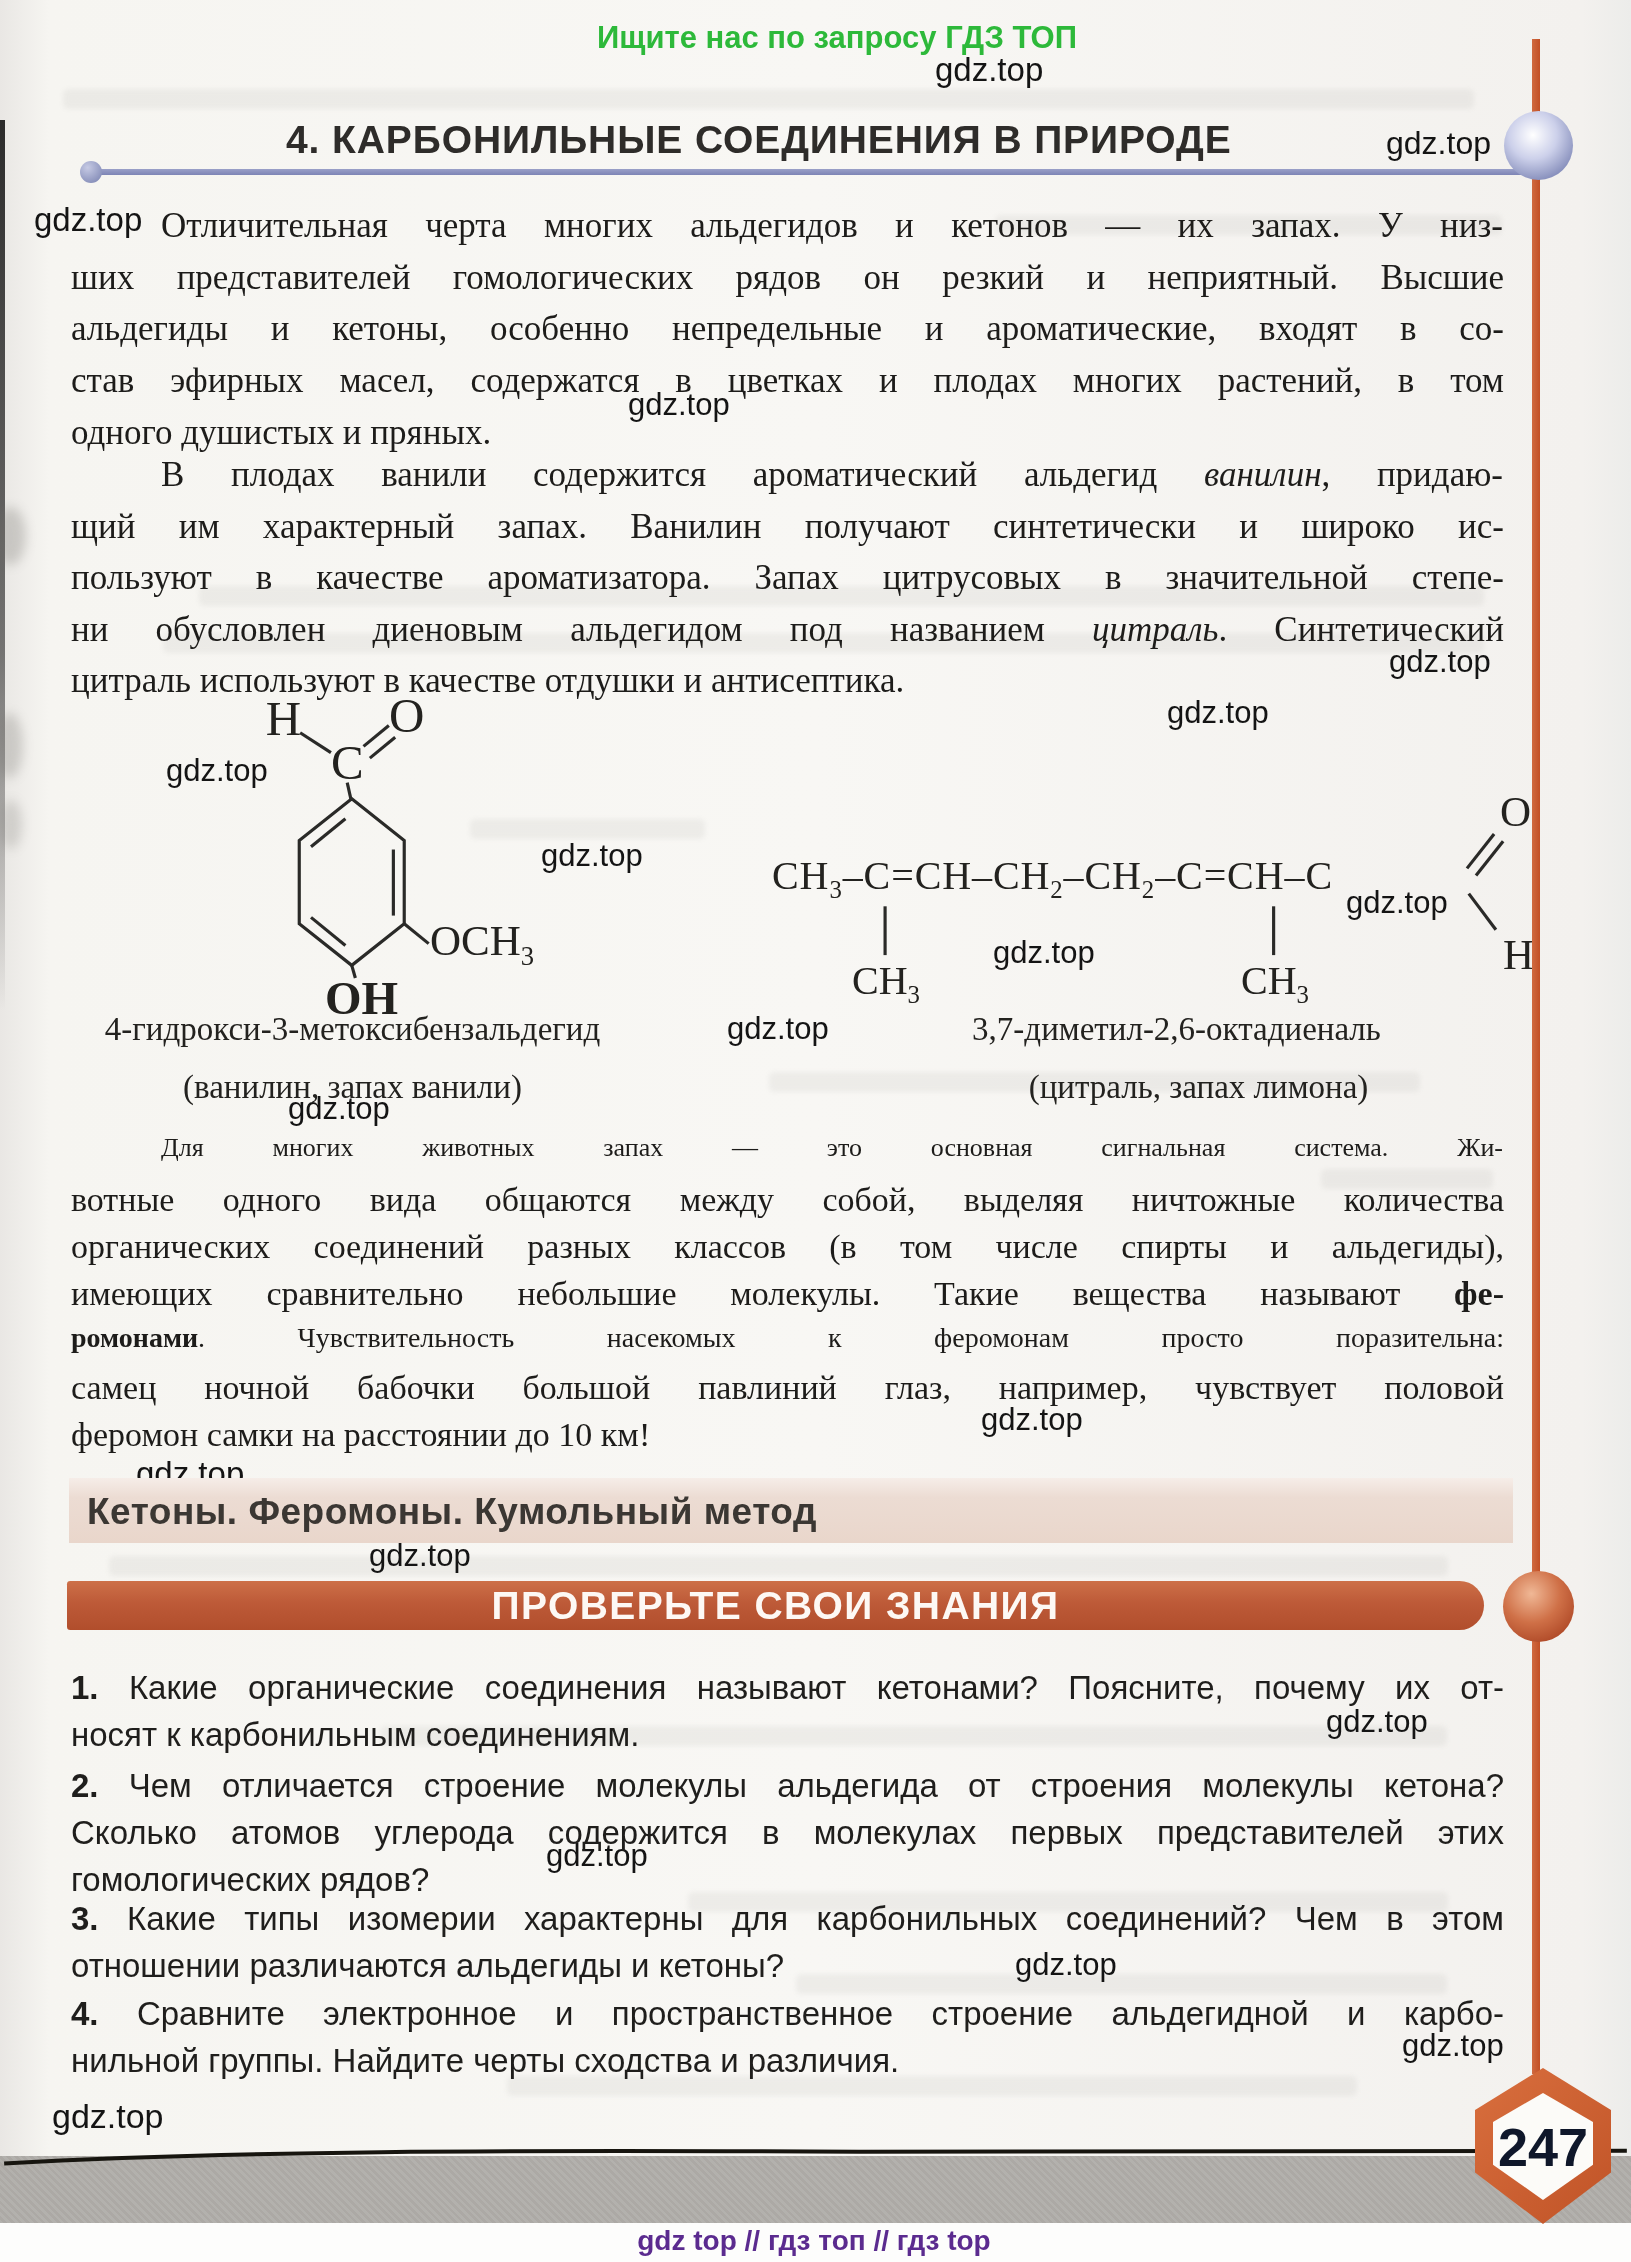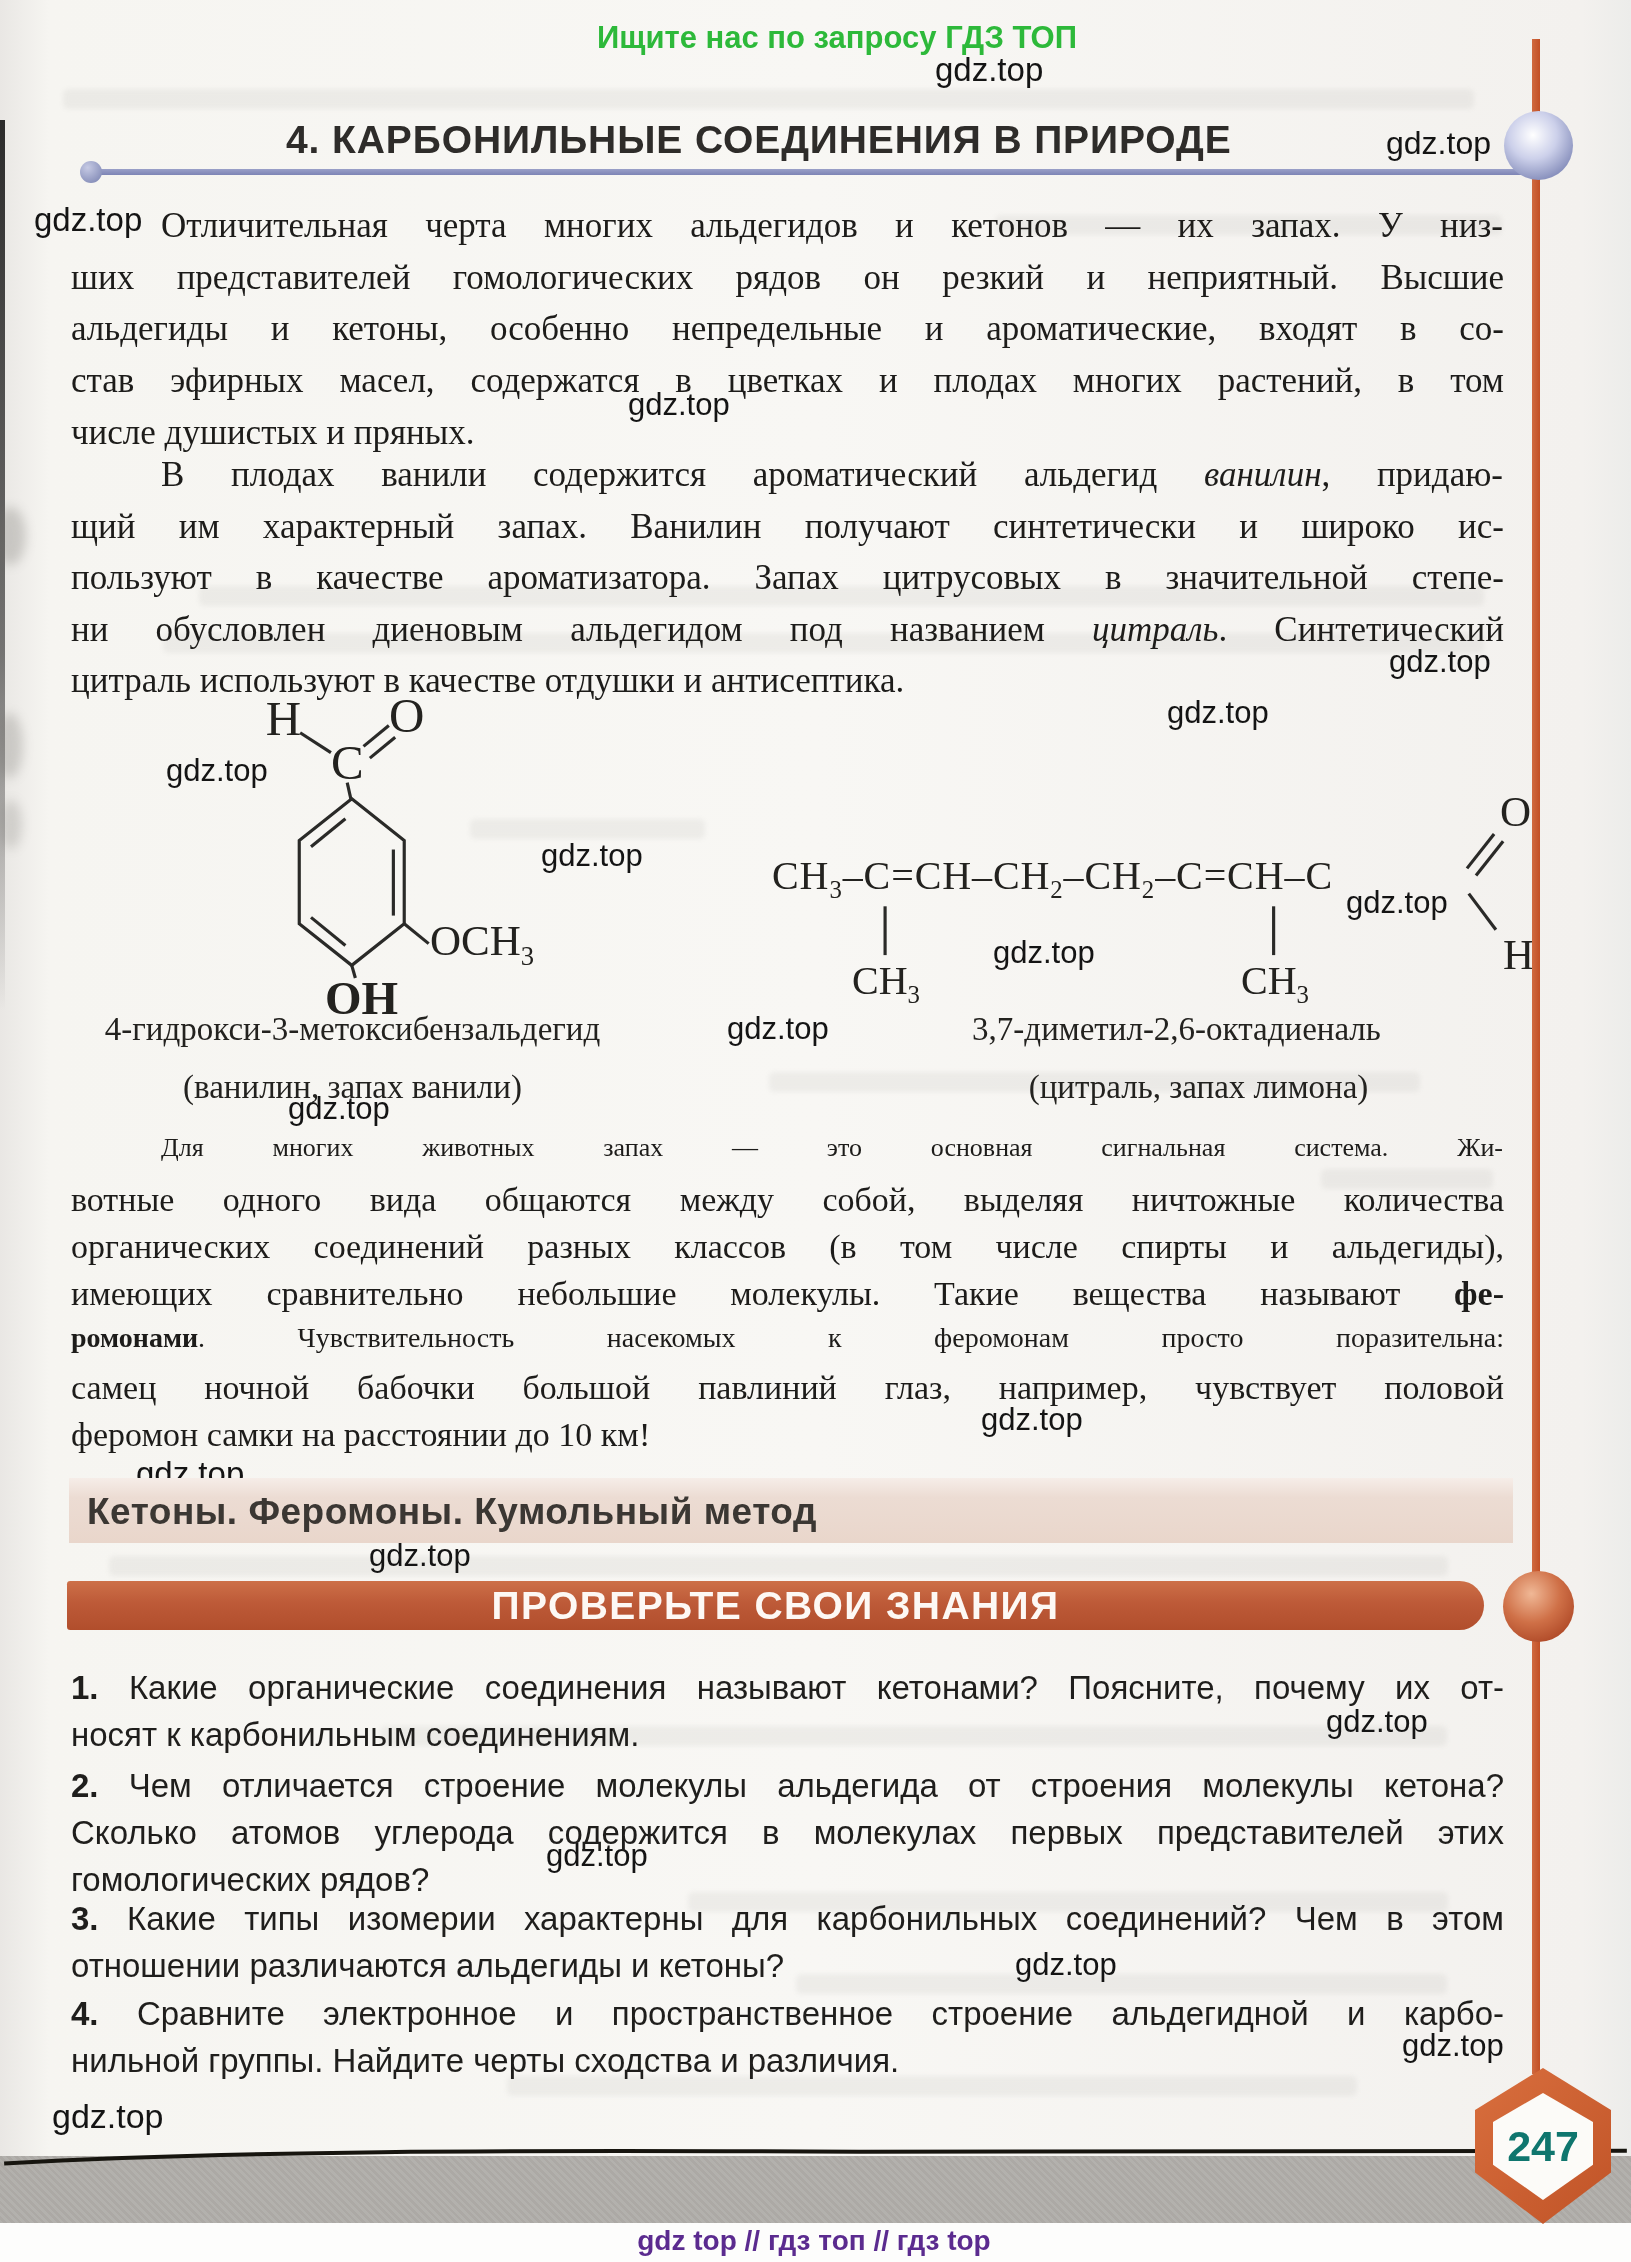--- a/index.html
+++ b/index.html
@@ -52,21 +52,21 @@
   .banner .txt{color:#fdf8f4;font-size:39px;font-weight:bold;letter-spacing:1.4px;}
   .banner-ball{position:absolute;left:1503px;top:1571px;width:71px;height:71px;border-radius:50%;
                background:radial-gradient(circle at 40% 32%,#f0b896,#cf7047 45%,#ab4423 85%);z-index:5;}
   
   .badge{position:absolute;left:1475px;top:2068px;width:136px;height:156px;z-index:6;
          clip-path:polygon(50% 0%,100% 27%,100% 67%,50% 100%,0% 67%,0% 27%);
          background:linear-gradient(135deg,#d96f3e,#c05327);}
   .badge-inner{position:absolute;left:18px;top:25px;width:100px;height:107px;
          clip-path:polygon(50% 0%,100% 27%,100% 67%,50% 100%,0% 67%,0% 27%);
          background:#fcfbf8;display:flex;align-items:center;justify-content:center;}
-  .badge-inner .num{font-size:43px;font-weight:bold;color:#0f766e;}
+  .badge-inner .num{font-size:54px;font-weight:bold;color:#0f172a;}
   
   .gray-strip{position:absolute;left:0;top:2156px;width:1631px;height:67px;
       background:repeating-linear-gradient(45deg,#b3b1ad 0 2.7px,#aca9a5 2.7px 5.4px);}
   .white-bottom{position:absolute;left:0;top:2223px;width:1631px;height:40px;background:#fdfdfc;}
   
   .spine{position:absolute;left:0;top:120px;width:5.4px;height:891px;
          background:linear-gradient(180deg,rgba(10,10,10,.85),rgba(20,20,20,.55) 60%,rgba(40,40,40,0));}
   .smudge{position:absolute;background:#6f6d68;filter:blur(5.4px);border-radius:50%;}
   .ghost{position:absolute;height:20px;background:#84837e;opacity:.09;filter:blur(2.7px);border-radius:5.4px;}
 </style>
@@ -118,21 +118,21 @@
   <div class="title">4. КАРБОНИЛЬНЫЕ СОЕДИНЕНИЯ В ПРИРОДЕ</div>
   <div class="blue-rule"></div>
   <div class="blue-dot"></div>
   <div class="orange-line"></div>
   <div class="blue-ball"></div>
 
   <div class="tl serif indent" style="top:206px;">Отличительная черта многих альдегидов и кетонов — их запах. У низ-</div>
   <div class="tl serif" style="top:258px;">ших представителей гомологических рядов он резкий и неприятный. Высшие</div>
   <div class="tl serif" style="top:309px;">альдегиды и кетоны, особенно непредельные и ароматические, входят в со-</div>
   <div class="tl serif" style="top:361px;">став эфирных масел, содержатся в цветках и плодах многих растений, в том</div>
-  <div class="tl serif last" style="top:413px;">числе душистых и пряных.</div>
+  <div class="tl serif last" style="top:413px;">одного душистых и пряных.</div>
 
   <div class="tl serif indent" style="top:455px;"><span>В плодах ванили содержится ароматический альдегид </span><span class="it">ванилин</span><span>, придаю-</span></div>
   <div class="tl serif" style="top:507px;">щий им характерный запах. Ванилин получают синтетически и широко ис-</div>
   <div class="tl serif" style="top:558px;">пользуют в качестве ароматизатора. Запах цитрусовых в значительной степе-</div>
   <div class="tl serif" style="top:610px;"><span>ни обусловлен диеновым альдегидом под названием </span><span class="it">цитраль</span><span>. Синтетический</span></div>
   <div class="tl serif last" style="top:661px;">цитраль используют в качестве отдушки и антисептика.</div>
 
   <div class="abs" style="left:253px;top:683px;width:326px;height:362px;">
     <svg width="326" height="362" style="position:absolute;left:0;top:0;" viewBox="0 0 360 400">
       <g stroke="#2a2a28" stroke-width="3.5" fill="none">

